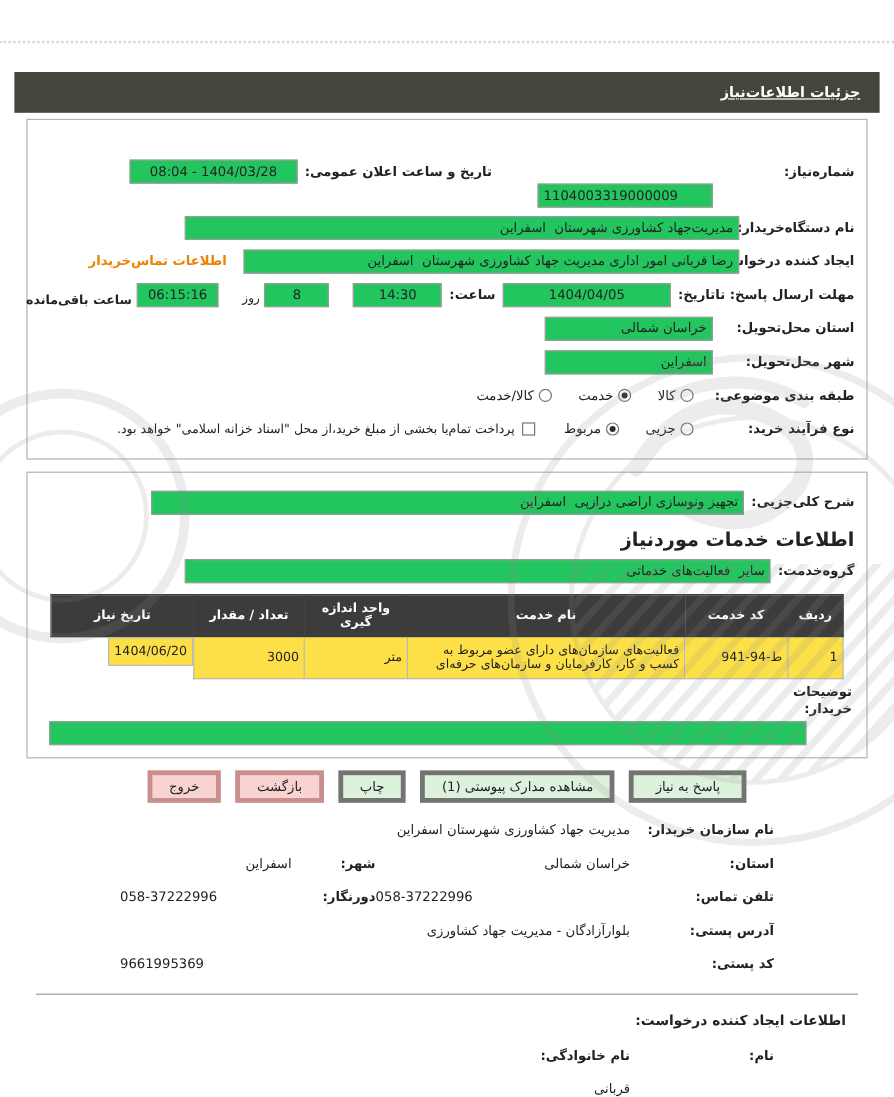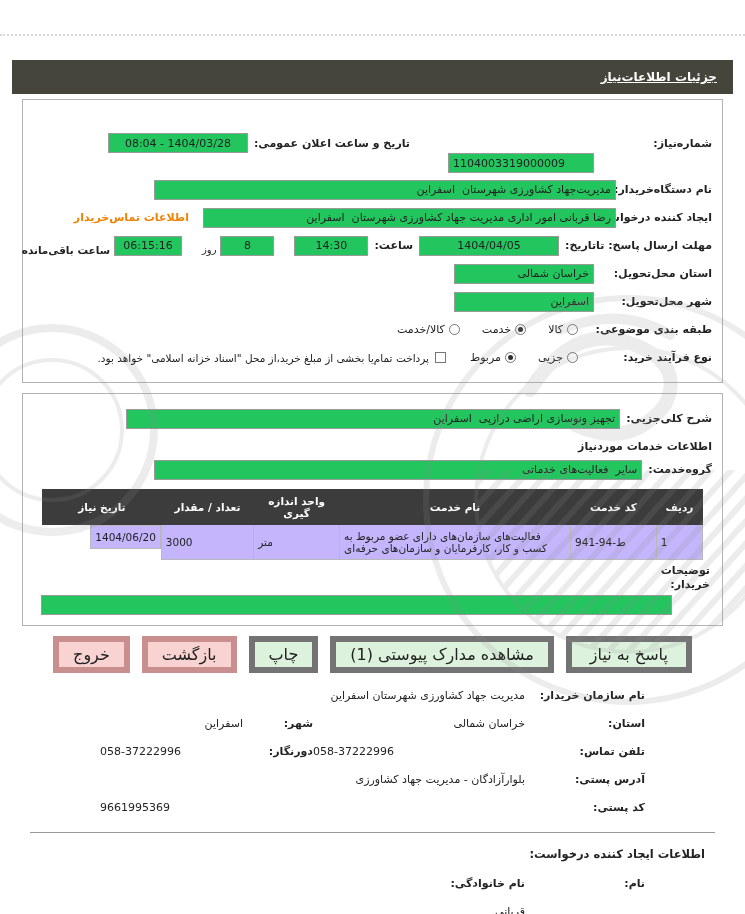--- a/index.html
+++ b/index.html
@@ -35,36 +35,36 @@
            background: #fff; display: inline-block; position: relative; flex-shrink: 0; }
   .radio.checked::after { content: ""; position: absolute; inset: 2px; border-radius: 50%;
                           background: #2e2e2e; }
   .chk { width: 11px; height: 11px; border: 1px solid #767676; background: #fff;
          display: inline-block; flex-shrink: 0; margin-inline-start: 18px; }
   .chklbl { font-weight: normal; font-size: 10.5px; }
 
   .days-wrap, .remain-wrap { display: inline-flex; align-items: flex-end; gap: 4px; }
   .unit { font-size: 10px; font-weight: normal; padding-bottom: 1px; }
 
-  .sec-title { font-weight: bold; font-size: 11px; margin: 10px 4px 2px; }
+  .sec-title { font-weight: bold; font-size: 16px; margin: 10px 4px 2px; }
 
   .svc-table { width: calc(100% - 26px); margin: 8px auto 4px; border-collapse: collapse;
                font-size: 10.5px; }
   .svc-table th { background: #3c3c3c; color: #fff; border: 1px solid #3c3c3c;
                   padding: 5px 4px; font-weight: bold; }
-  .svc-table td { border: 1px solid #b9b9b9; padding: 5px 4px; text-align: left;
-                  background: #c4b5fd; }
+  .svc-table td { border: 1px solid #b9b9b9; padding: 5px 4px; text-align: right;
+                  background: #fde047; }
 
   .notes-lbl { font-weight: bold; width: 64px; white-space: normal; line-height: 1.3;
                margin: 4px 6px 0; }
   .notes-inp { display: block; width: calc(100% - 56px); margin: 2px 44px 2px 6px; }
 
   .btn-row { display: flex; justify-content: center; gap: 12px; margin-top: 10px; }
-  .btn { border: 6px solid #737373; background: #ddf2dd; color: #222; padding: 3px 14px;
-         font-size: 16px; cursor: pointer; }
+  .btn { border: 4px solid #737373; background: #ddf2dd; color: #222; padding: 3px 14px;
+         font-size: 11px; cursor: pointer; }
   .btn.pink { background: #f9d2d2; border-color: #c98f8f; }
 
   .contact-bar { width: 545px; margin: 26px auto 0; background: linear-gradient(#f7b95c, #ef9314);
                  border: 1px solid #d8860e; color: #3a2a00; font-weight: bold;
                  font-size: 11.5px; padding: 5px 10px; }
   .contact-grid { width: 545px; margin: 16px auto 0; display: grid;
                   grid-template-columns: 120px 212px 70px auto; row-gap: 15px;
                   align-items: center; font-size: 11px; }
   .glbl { font-weight: bold; white-space: nowrap; }
   .span3 { grid-column: 2 / span 3; }

